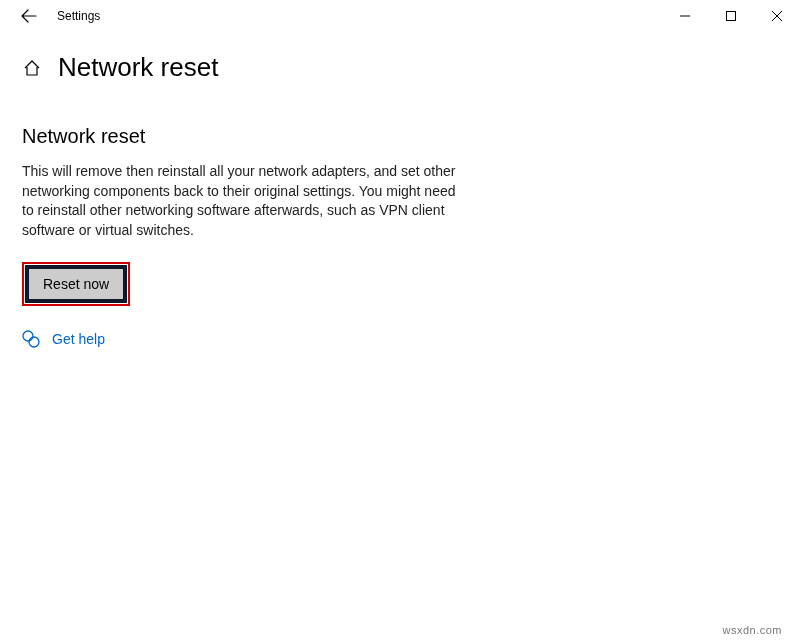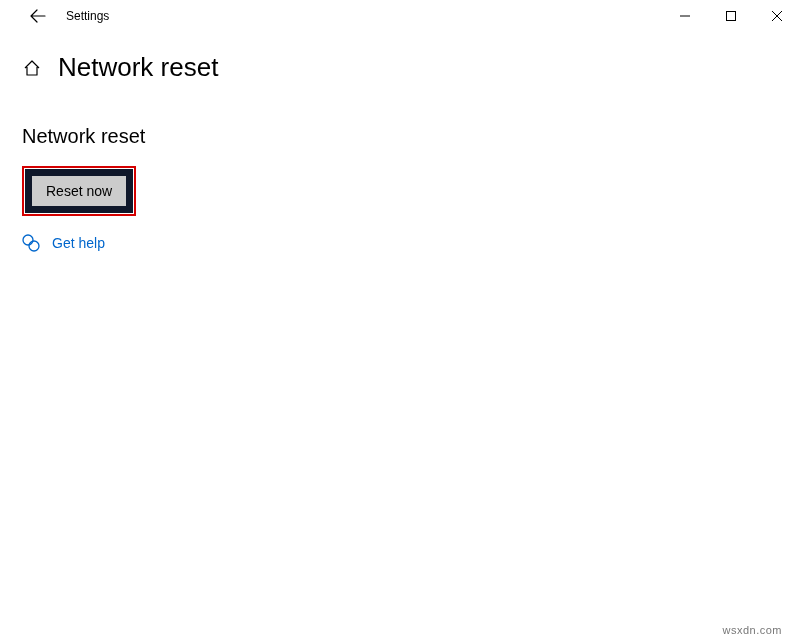--- a/index.html
+++ b/index.html
@@ -8,21 +8,21 @@
     width: 800px; height: 640px;
     font-family: "Segoe UI", Arial, sans-serif;
     background: #ffffff;
     color: #000;
     overflow: hidden;
   }
   .titlebar {
     display: flex;
     align-items: center;
     height: 32px;
-    padding-left: 22px;
+    padding-left: 13px;
   }
   .back-btn {
     width: 32px; height: 32px;
     display: flex; align-items: center; justify-content: center;
     font-size: 16px;
     color: #000;
   }
   .app-title {
     font-size: 12px;
     margin-left: 12px;
@@ -69,30 +69,31 @@
   .reset-wrap {
     display: inline-block;
     border: 2px solid #d40000;
     padding: 1px;
     margin-top: 4px;
     margin-bottom: 18px;
   }
   .reset-btn {
     display: inline-block;
     background: #cccccc;
-    border: 7px solid #0f172a;
+    border: 4px solid #0f172a;
     font-size: 14px;
     padding: 7px 14px;
     min-width: 72px;
     text-align: center;
   }
   .help-row {
     display: flex;
     align-items: center;
     gap: 12px;
+    margin-top: 6px;
   }
   .help-icon {
     width: 18px; height: 18px;
     display: flex; align-items: center; justify-content: center;
   }
   .help-link {
     color: #0066cc;
     font-size: 14px;
     text-decoration: none;
   }
@@ -137,20 +138,21 @@
   <div class="home-icon">
     <svg width="18" height="18" viewBox="0 0 18 18">
       <path d="M2 9 L9 2 L16 9 M4 8 V16 H14 V8" stroke="#000" stroke-width="1.2" fill="none" stroke-linejoin="round"></path>
     </svg>
   </div>
   <div class="header-title">Network reset</div>
 </div>
 
 <div class="content">
   <div class="section-heading">Network reset</div>
+  <p class="body-text">This will remove then reinstall all your network adapters, and set other networking components back to their original settings. You might need to reinstall other networking software afterwards, such as VPN client software or virtual switches.</p>
 
   <div class="reset-wrap">
     <div class="reset-btn">Reset now</div>
   </div>
 
   <div class="help-row">
     <div class="help-icon">
       <svg width="18" height="18" viewBox="0 0 18 18">
         <circle cx="6" cy="6" r="5" stroke="#0066cc" stroke-width="1.3" fill="none"></circle>
         <circle cx="12" cy="12" r="5" stroke="#0066cc" stroke-width="1.3" fill="none"></circle>

